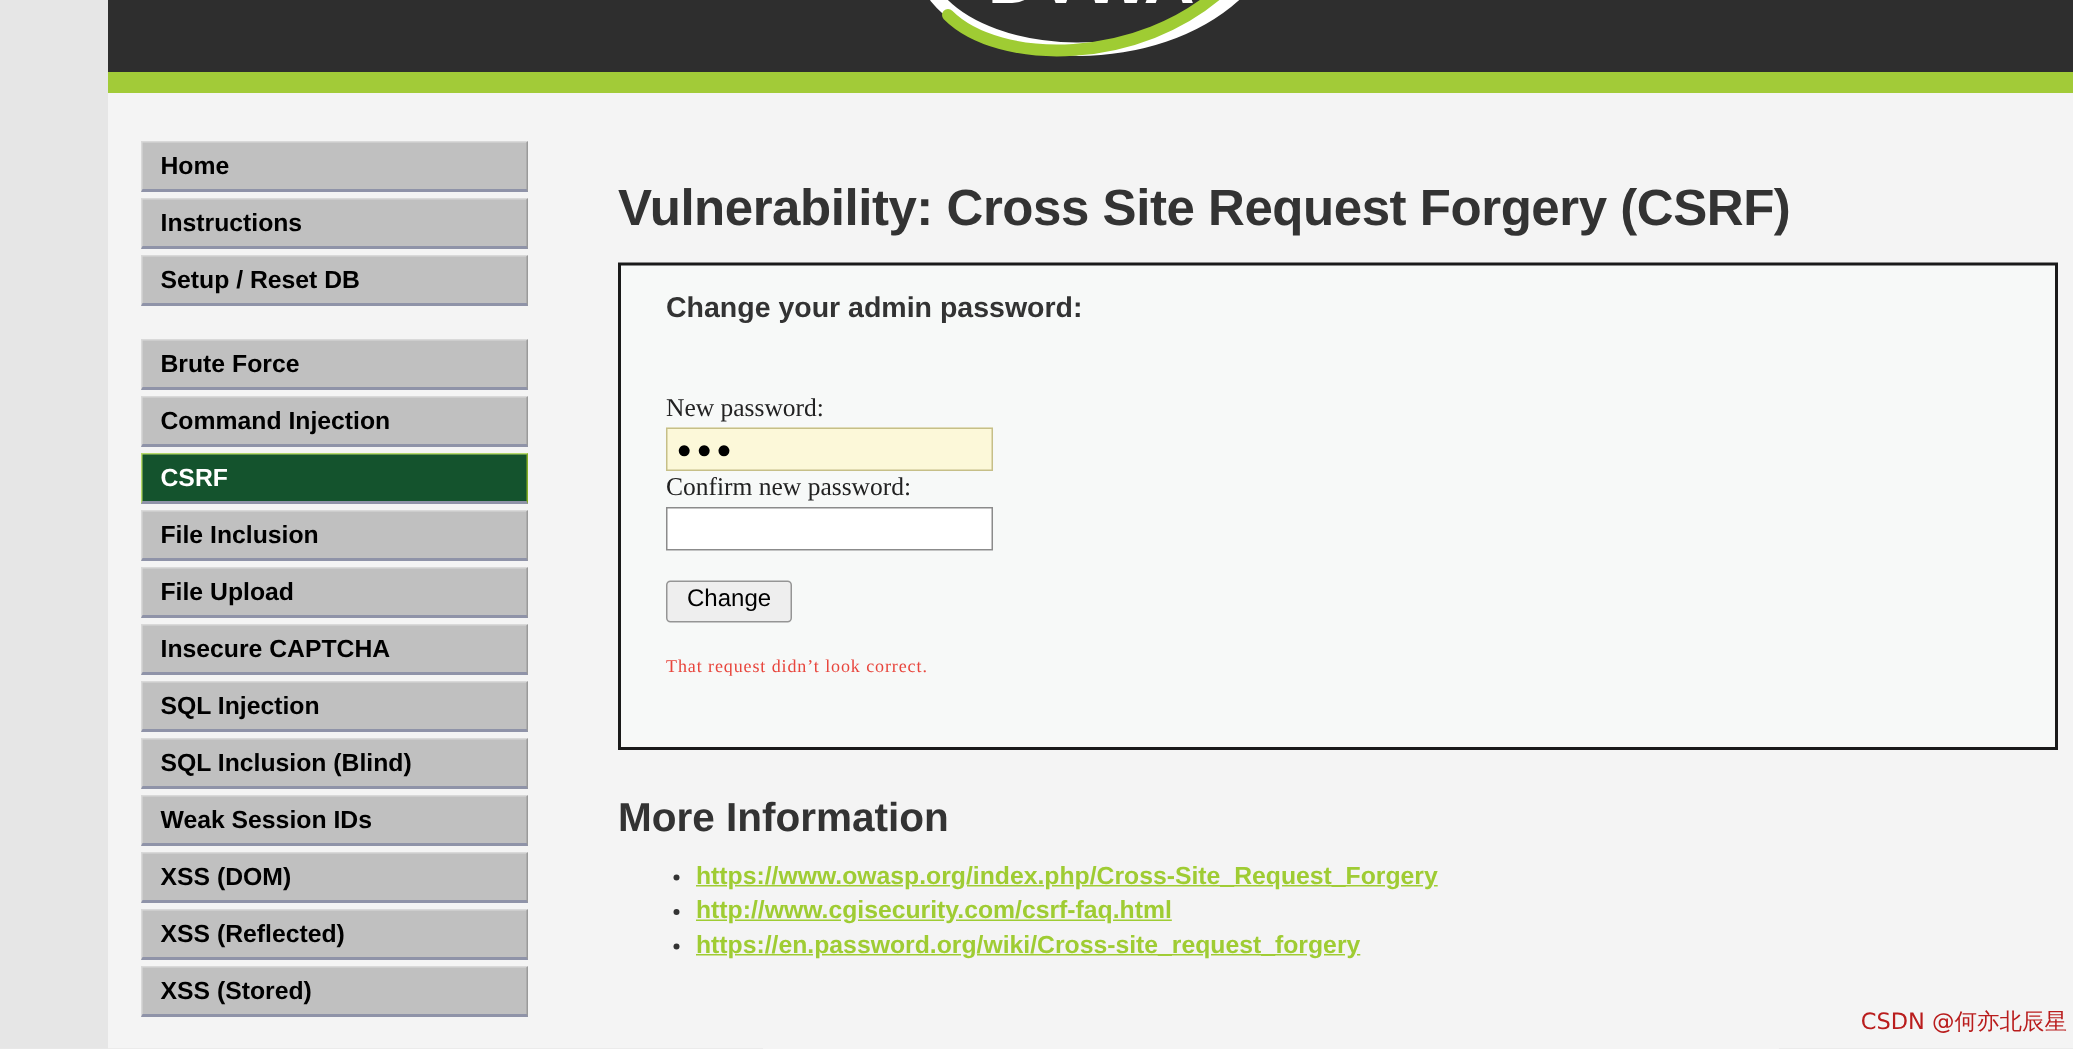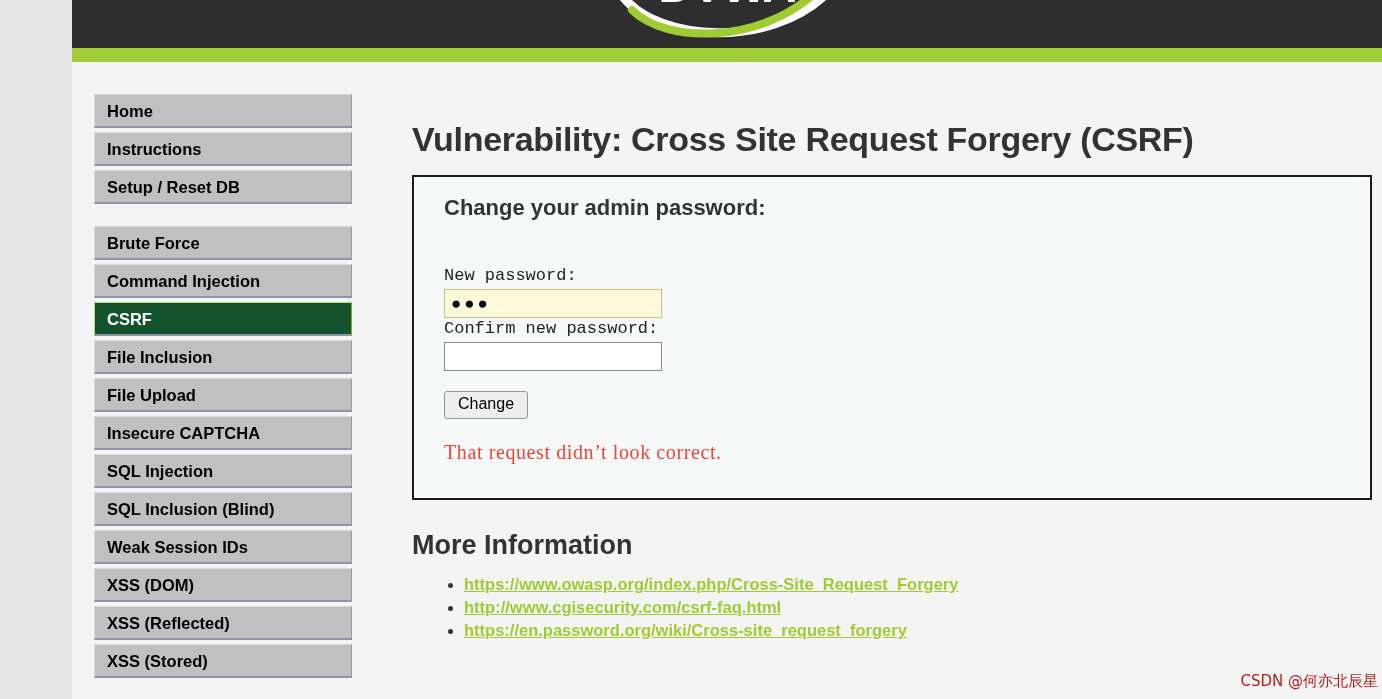--- a/index.html
+++ b/index.html
@@ -132,32 +132,32 @@
   #vuln-box {
     margin-top: 16px;
     width: 960px;
     height: 325px;
     background: #f7f9f8;
     border: 2px solid #1a1a1a;
     position: relative;
   }
   #vuln-title {
     margin: 18px 0 0 30px;
-    font-size: 22px;
+    font-size: 19px;
     font-weight: bold;
     color: #333333;
     font-family: "Liberation Sans", sans-serif;
   }
   #form-area {
     margin: 44px 0 0 30px;
   }
   .field-label {
     font-size: 17px;
     color: #222222;
-    font-family: Liberation Mono, monospace;
+    font-family: Liberation Serif, serif;
     line-height: 22px;
   }
   .pw-input {
     display: block;
     width: 218px;
     height: 29px;
     margin: 2px 0 0 0;
     padding: 0 6px;
     font-size: 15px;
     font-family: "Liberation Sans", sans-serif;
@@ -179,21 +179,21 @@
     font-size: 16px;
     background: #eeeeee;
     border: 1px solid #959595;
     border-radius: 3px;
     color: #000000;
     font-family: "Liberation Sans", sans-serif;
     cursor: pointer;
   }
   #error-message {
     margin-top: 22px;
-    font-size: 20px;
+    font-size: 12px;
     color: #e8453c;
     font-family: "Liberation Serif", "DejaVu Serif", serif;
     letter-spacing: 0.6px;
   }
 
   #more-info-title {
     margin: 30px 0 0 0;
     font-size: 27px;
     font-weight: bold;
     color: #333333;

